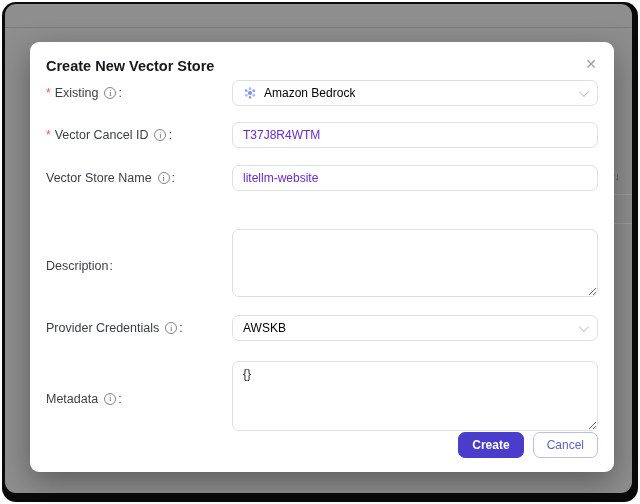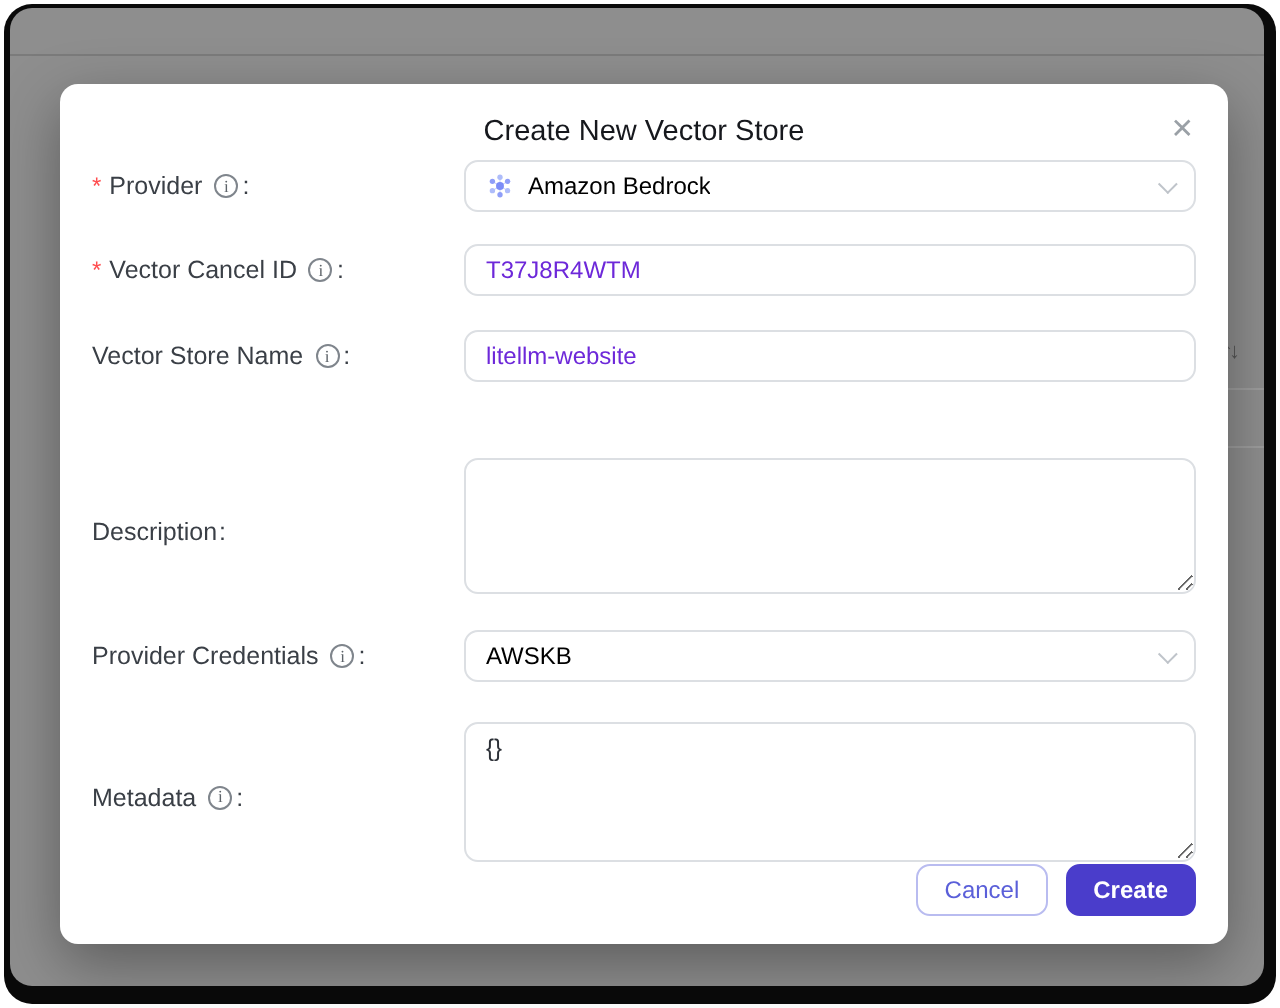--- a/index.html
+++ b/index.html
@@ -53,21 +53,21 @@
     box-shadow: 0 10px 30px rgba(0,0,0,0.35);
   }
   .modal-close {
     position: absolute; top: 13px; right: 15px;
     font-size: 14px; line-height: 14px; color: #9aa0a6;
     cursor: pointer; padding: 2px;
   }
   .modal-header { padding: 15px 16px 0; }
   .modal-title {
     font-size: 14.5px; line-height: 18px;
-    font-weight: 400; color: #16181d; text-align: center;
+    font-weight: 700; color: #16181d;
   }
   .modal-form { padding: 5px 16px 0; }
 
   .form-row { display: flex; align-items: center; }
   .form-row.align-top { align-items: center; }
   .mb16 { margin-bottom: 16px; } .mb17 { margin-bottom: 17px; }
   .mb21 { margin-bottom: 38px; } .mb18 { margin-bottom: 18px; }
   .mb20 { margin-bottom: 20px; }
 
   .field-label {
@@ -162,21 +162,21 @@
 
     <div class="modal-header">
       <div class="modal-title">Create New Vector Store</div>
     </div>
 
     <div class="modal-form">
 
       <div class="form-row mb16">
         <div class="field-label">
           <span class="req-mark">*</span>
-          <span class="label-text">Provider</span>
+          <span class="label-text">Existing</span>
           <span class="info-icon">i</span>
           <span class="label-colon">:</span>
         </div>
         <div class="field-control">
           <div class="select-box">
             <span class="brand-icon">
               <svg width="14" height="14" viewBox="0 0 24 24">
                 <g stroke="#c7d2fb" stroke-width="0.9">
                   <line x1="12" y1="12" x2="12" y2="4.5"></line>
                     <line x1="12" y1="12" x2="18.5" y2="8"></line>
@@ -254,17 +254,17 @@
           <span class="label-colon">:</span>
         </div>
         <div class="field-control">
           <textarea class="textarea-input textarea-meta" style="">{}</textarea>
         </div>
       </div>
 
     </div>
 
     <div class="modal-footer">
+      <button class="btn btn-create">Create</button>
       <button class="btn btn-cancel">Cancel</button>
-      <button class="btn btn-create">Create</button>
     </div>
   </div>
 </div>
 
 </body></html>

